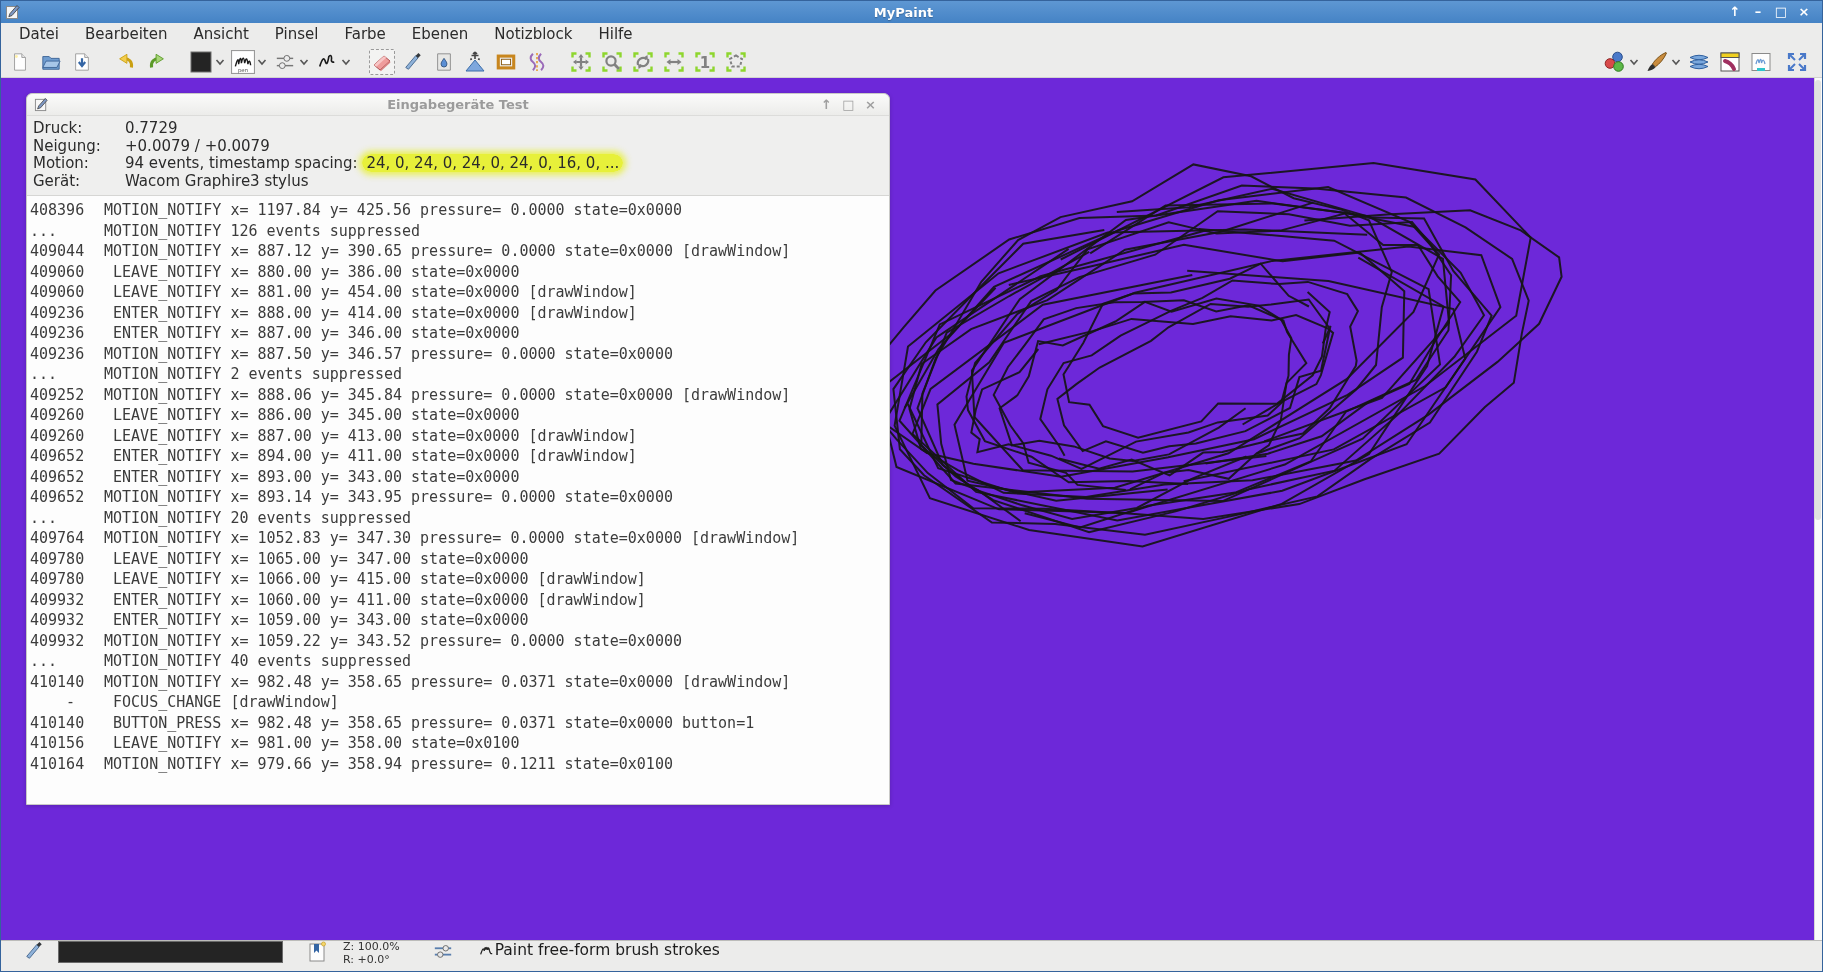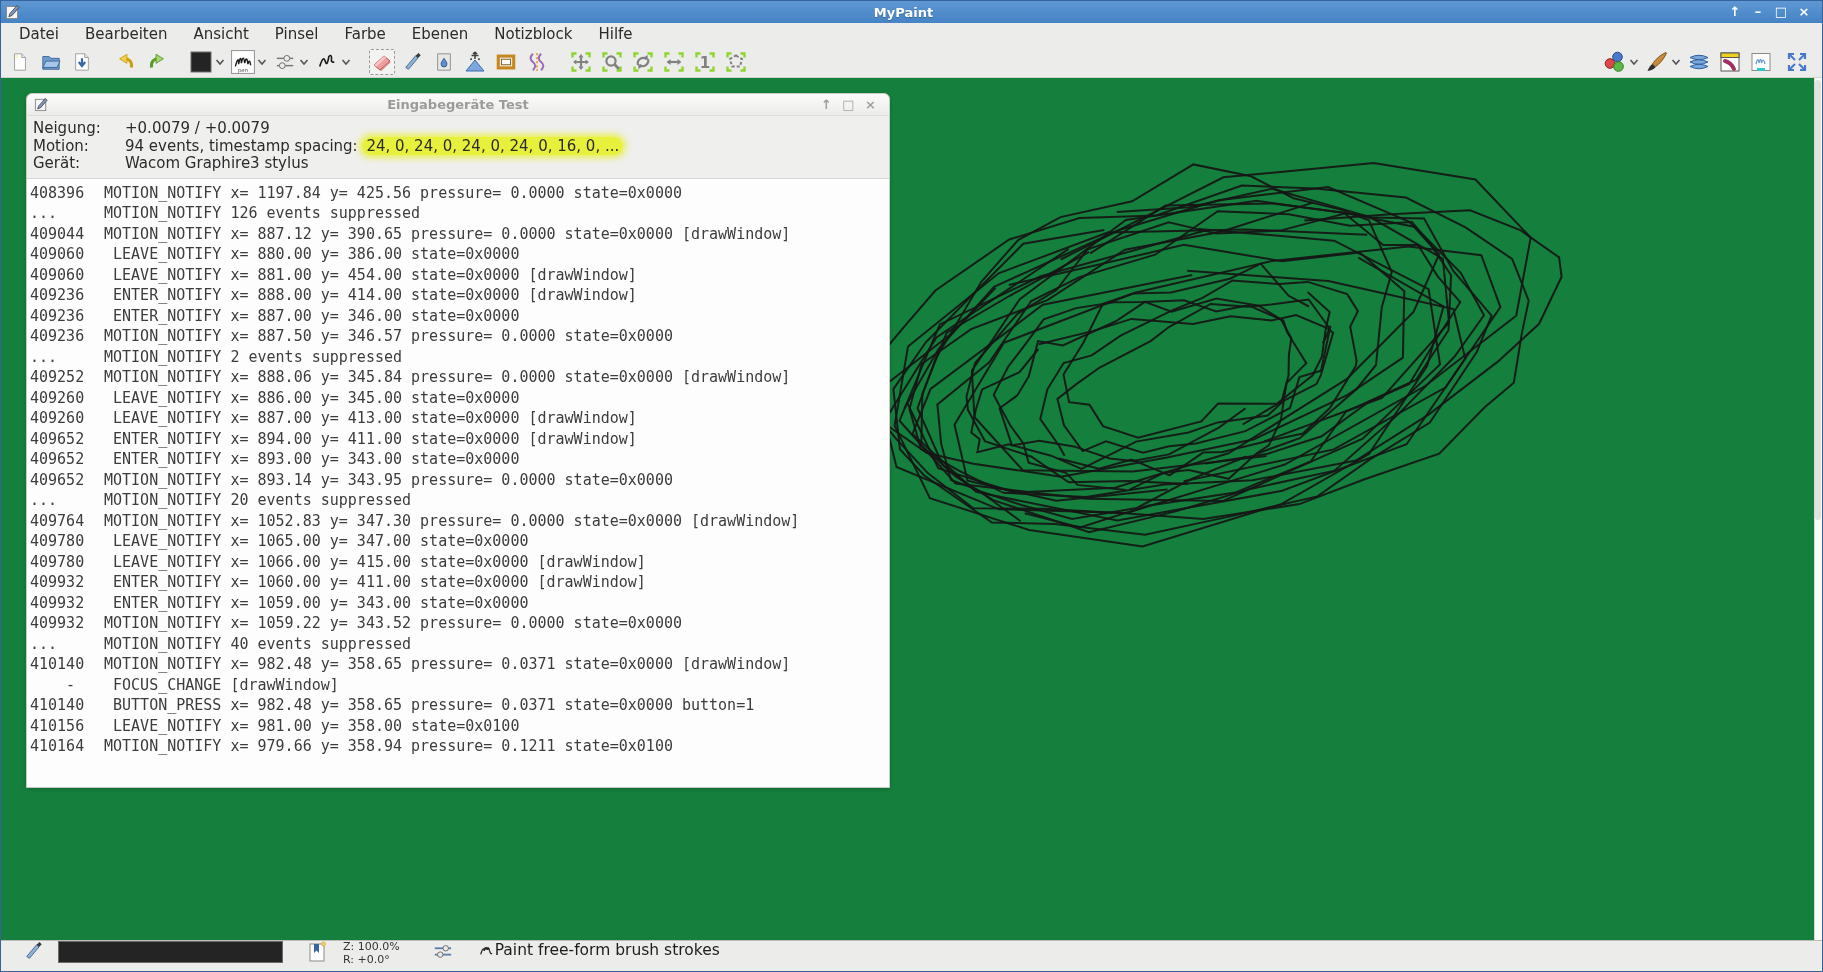--- a/index.html
+++ b/index.html
@@ -23,21 +23,21 @@
   #toolbar-left { display:flex; align-items:center; padding-left:6px; }
   #toolbar-right { margin-left:auto; display:flex; align-items:center; padding-right:12px; }
   .tgroup { display:flex; align-items:center; gap:5px; margin-right:18px; }
   #toolbar-right .tgroup { margin-right:0; margin-left:10px; }
   .titem { display:flex; align-items:center; }
   .tbtn { width:26px; height:26px; display:flex; align-items:center; justify-content:center; border:1px solid transparent; border-radius:2px; }
   .tbtn.active { border:1px dashed #9a9a9a; background:#f3f3f2; }
   .caret { display:flex; margin-left:1px; }
 
   
-  .main { position:relative; flex:1 1 auto; background:#15803d; overflow:hidden; }
+  .main { position:relative; flex:1 1 auto; background:#6d28d9; overflow:hidden; }
   #scribble-svg { position:absolute; inset:0; }
 
   
   .vscroll { position:absolute; top:0; right:0; width:8px; height:100%; background:#fbfbfa; border-left:1px solid #d8d8d6; }
   .vscroll .thumb { position:absolute; top:2px; right:1px; width:6px; height:440px; background:#e2e2e0; border-radius:3px; }
 
   
   .dialog { position:absolute; left:25px; top:15px; width:864px; background:#efefee; border:1px solid #c9c9c7; border-radius:6px 6px 0 0; box-shadow:0 1px 4px rgba(0,0,0,.18); }
   .dlg-header { height:22px; background:linear-gradient(#fbfbfa,#ececea); border-bottom:1px solid #dcdcda; border-radius:6px 6px 0 0; display:flex; align-items:center; position:relative; }
   .dlg-header .dlgicon { margin-left:7px; display:flex; }
@@ -414,20 +414,24 @@
             </svg>
         </span>
         <span class="dlg-title">Eingabegeräte Test</span>
         <span class="dlg-controls">
           <span class="dlg-btn">↑</span>
           <span class="dlg-btn">□</span>
           <span class="dlg-btn">×</span>
         </span>
       </div>
       <div class="dlg-fields" id="dialog-fields">
+          <div class="frow">
+            <span class="flabel">Druck:</span>
+            <span class="fvalue">0.7729</span>
+          </div>
           <div class="frow">
             <span class="flabel">Neigung:</span>
             <span class="fvalue">+0.0079 / +0.0079</span>
           </div>
           <div class="frow">
             <span class="flabel">Motion:</span>
             <span class="fvalue"><span>94 events, timestamp spacing: </span><span class="hl">24, 0, 24, 0, 24, 0, 24, 0, 16, 0, ...</span></span>
           </div>
           <div class="frow">
             <span class="flabel">Gerät:</span>

